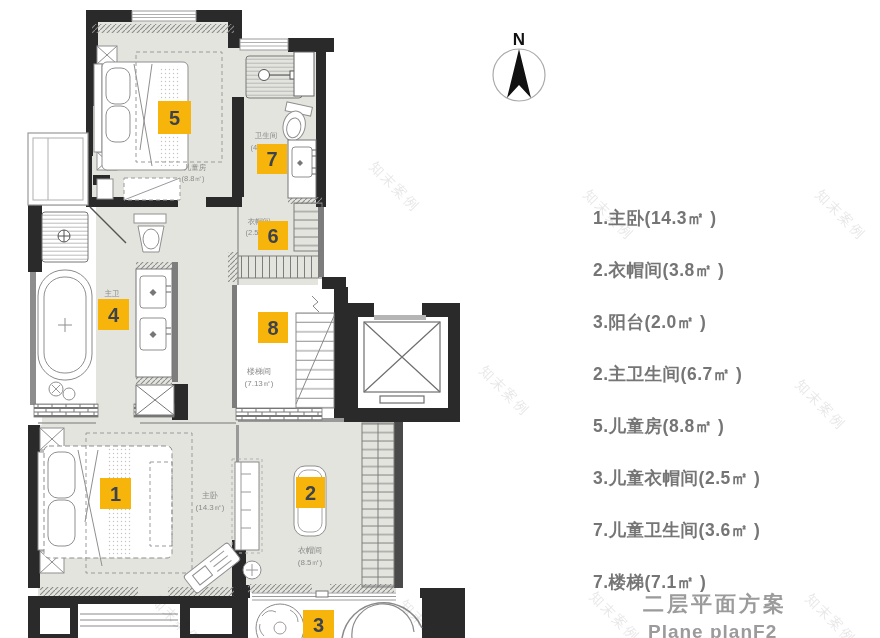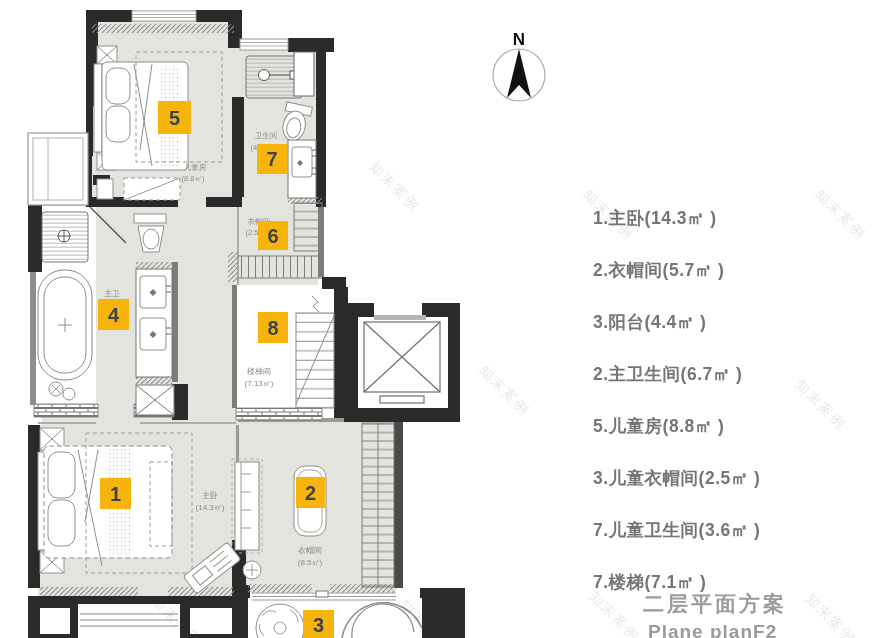--- a/index.html
+++ b/index.html
@@ -315,22 +315,22 @@
   <g>
     <circle cx="519" cy="75" r="26" fill="none" stroke="#aaa" stroke-width="1.2"></circle>
     <polygon points="519,49 507,98 519,85 531,98" fill="#111"></polygon>
     <text x="519" y="45" text-anchor="middle" style="font-size:17px;font-weight:bold;fill:#111;">N</text>
   </g>
 </svg>
 
   
   <div class="legend">
     <div class="legend-item">1.主卧(14.3㎡ )</div>
-    <div class="legend-item">2.衣帽间(5.7㎡ )</div>
-    <div class="legend-item">3.阳台(4.4㎡ )</div>
+    <div class="legend-item">2.衣帽间(3.8㎡ )</div>
+    <div class="legend-item">3.阳台(2.0㎡ )</div>
     <div class="legend-item">2.主卫生间(6.7㎡ )</div>
     <div class="legend-item">5.儿童房(8.8㎡ )</div>
     <div class="legend-item">3.儿童衣帽间(2.5㎡ )</div>
     <div class="legend-item">7.儿童卫生间(3.6㎡ )</div>
     <div class="legend-item">7.楼梯(7.1㎡ )</div>
   </div>
 
   
   <div class="title-zh">二层平面方案</div>
   <div class="title-en">Plane planF2</div>

